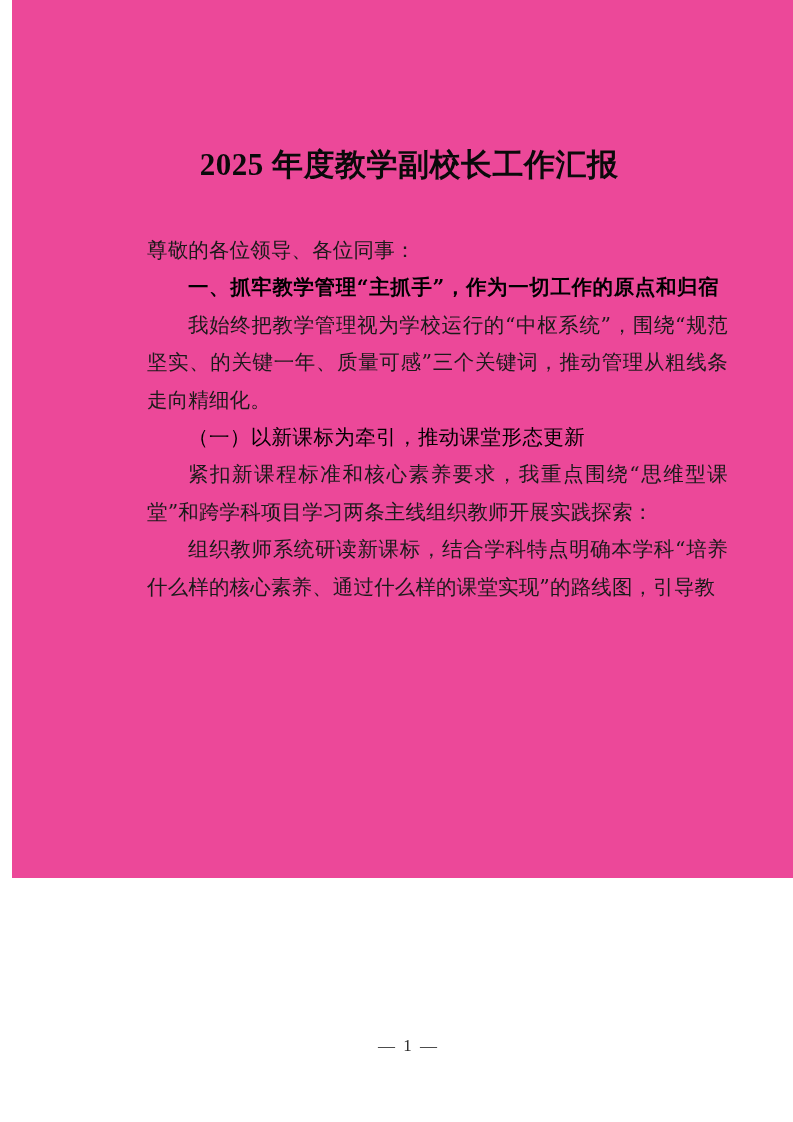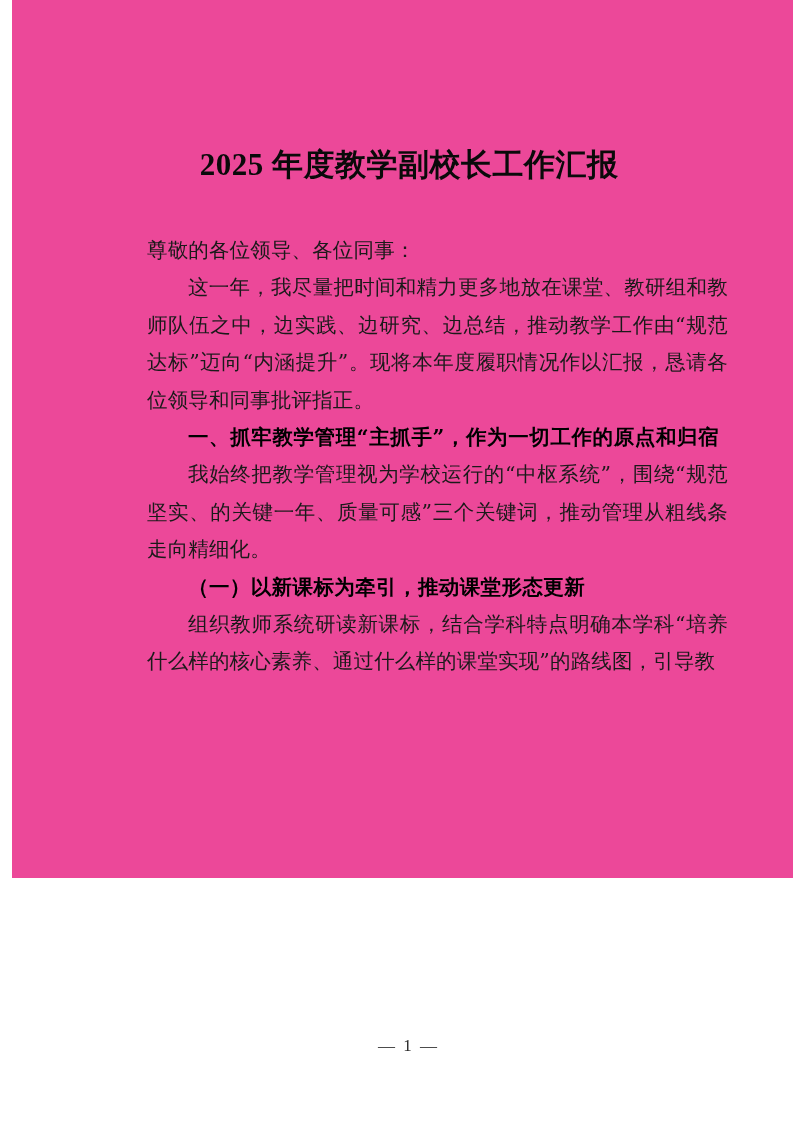--- a/index.html
+++ b/index.html
@@ -78,21 +78,21 @@
   }
 
   p.heading {
     font-weight: 700;
     text-indent: 41px;
     letter-spacing: 0.6px;
     color: #000000;
   }
 
   p.subheading {
-    font-weight: 700;
+    font-weight: 400;
     text-indent: 41px;
     letter-spacing: 0.4px;
     color: #000000;
   }
 
   
   .page-footer {
     position: absolute;
     left: 0;
     top: 1035px;
@@ -112,28 +112,28 @@
 
   <div class="content">
 
     <h1 class="doc-title">2025 年度教学副校长工作汇报</h1>
 
     <div class="body-block">
 
       <p class="para">尊敬的各位领导、各位同事：</p>
 
 
-      <p class="para indent">这一年，我尽量把时间和精力更多地放在课堂、教研组和教师队伍之中，边实践、边研究、边总结，推动教学工作由“规范达标”迈向“内涵提升”。现将本年度履职情况作以汇报，恳请各位领导和同事批评指正。</p>
 
       <p class="para heading">一、抓牢教学管理“主抓手”，作为一切工作的原点和归宿</p>
 
       <p class="para indent">我始终把教学管理视为学校运行的“中枢系统”，围绕“规范坚实、的关键一年、质量可感”三个关键词，推动管理从粗线条走向精细化。</p>
 
       <p class="para subheading">（一）以新课标为牵引，推动课堂形态更新</p>
 
+      <p class="para indent">紧扣新课程标准和核心素养要求，我重点围绕“思维型课堂”和跨学科项目学习两条主线组织教师开展实践探索：</p>
 
       <p class="para indent">组织教师系统研读新课标，结合学科特点明确本学科“培养什么样的核心素养、通过什么样的课堂实现”的路线图，引导教</p>
 
     </div>
   </div>
 
   <div class="page-footer">— 1 —</div>
 
 </div>
 

